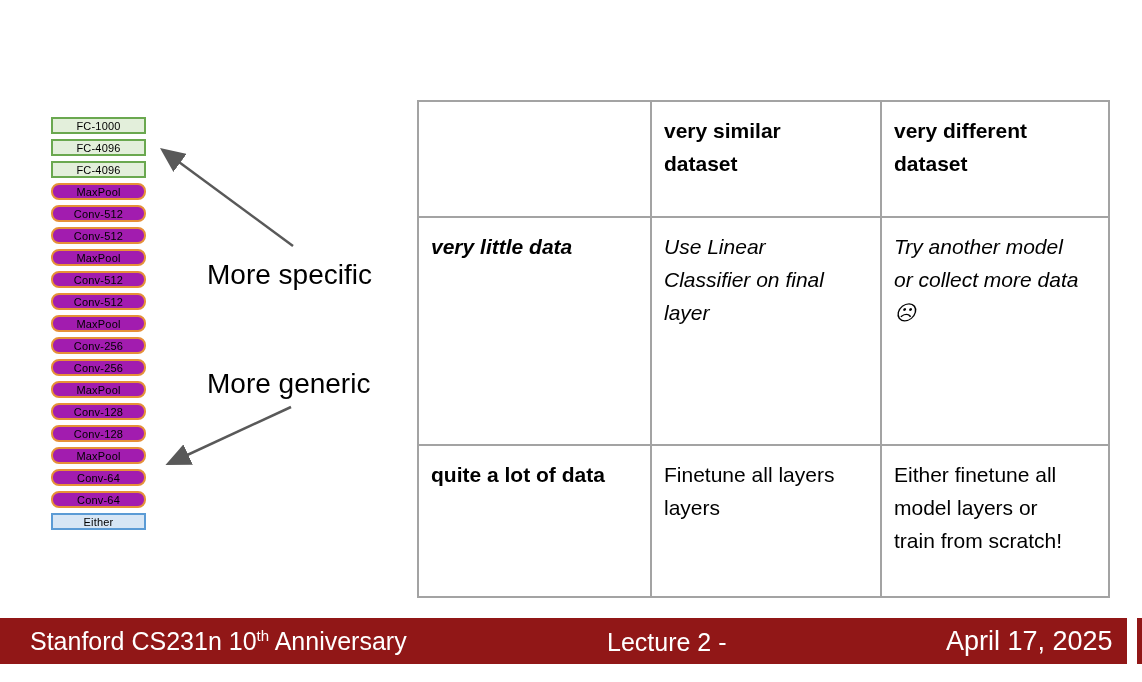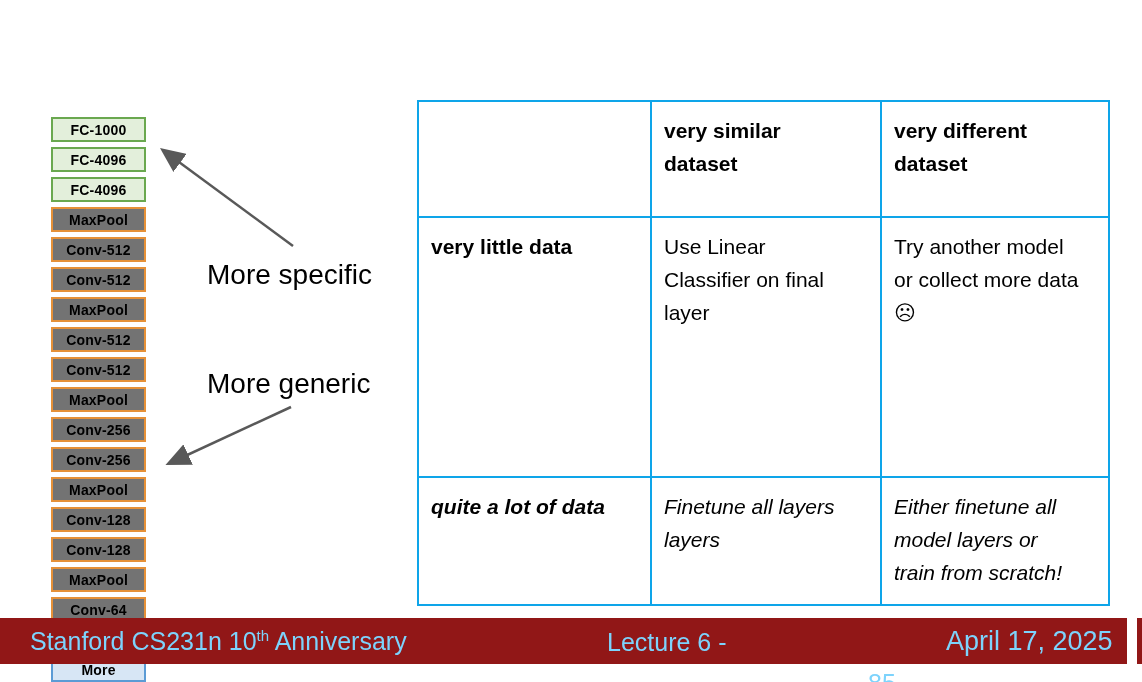--- a/index.html
+++ b/index.html
@@ -5,53 +5,53 @@
   html,body { margin:0; padding:0; }
   body {
     width:1142px; height:682px; position:relative; overflow:hidden;
     background:#ffffff; font-family:"Liberation Sans", sans-serif; color:#000;
   }
 
   
   .layer-stack { position:absolute; left:51px; top:117px; width:95px; }
   .layer-group { margin-bottom:4px; }
   .layer-box {
-    box-sizing:border-box; width:95px; height:25px; margin-bottom:5px;
+    box-sizing:border-box; width:95px; height:17px; margin-bottom:5px;
     border:2px solid; display:flex; align-items:center; justify-content:center;
-    font-size:14px; font-weight:bold; letter-spacing:0.2px;
+    font-size:11px; font-weight:normal; letter-spacing:0.2px;
   }
   .layer-box.fc    { background:#e3efdb; border-color:#6aa84f; }
-  .layer-box.conv  { background:#737373; border-color:#e69138; }
+  .layer-box.conv  { background:#a21caf; border-color:#e69138;border-radius:8px; }
   .layer-box.image { background:#d7e6f5; border-color:#5b9bd5; }
 
   
   .annotation { position:absolute; font-size:28px; white-space:nowrap; }
   .more-specific { left:207px; top:259px; }
   .more-generic  { left:207px; top:368px; }
   .arrow-layer { position:absolute; left:0; top:0; pointer-events:none; }
 
   
   .xfer-table {
     position:absolute; left:417px; top:100px;
     border-collapse:collapse; table-layout:fixed;
   }
   .xfer-table th, .xfer-table td {
-    border:2px solid #0ea5e9; vertical-align:top; text-align:left;
+    border:2px solid #a3a3a3; vertical-align:top; text-align:left;
     padding:12px 24px 0 12px; font-size:21px; line-height:33px;
     font-weight:normal; overflow:hidden;
   }
   .xfer-table th { font-weight:bold; }
   .row-head   { height:116px; }
-  .row-little { height:260px; }
-  .row-lot    { height:128px;font-style:italic; }
+  .row-little { height:228px;font-style:italic; }
+  .row-lot    { height:152px; }
 
   
   .footer-bar {
     position:absolute; left:0; top:618px; width:1127px; height:46px;
-    background:#911717; color:#7dd3fc;
+    background:#911717; color:#ffffff;
   }
   .footer-course  { position:absolute; left:30px;  top:9px;  font-size:25px; white-space:nowrap; }
   .footer-course sup { font-size:15px; }
   .footer-lecture { position:absolute; left:607px; top:10px; font-size:25px; white-space:nowrap; }
   .footer-page    { position:absolute; left:868px; top:13px; font-size:25px;margin-top:38px; }
   .footer-date    { position:absolute; left:946px; top:8px;  font-size:27px; white-space:nowrap; }
   .footer-sliver  {
     position:absolute; left:1137px; top:618px; width:5px; height:46px;
     background:#911717;
   }
@@ -84,21 +84,21 @@
       <div class="layer-box conv">MaxPool</div>
       <div class="layer-box conv">Conv-128</div>
       <div class="layer-box conv">Conv-128</div>
     </div>
     <div class="layer-group">
       <div class="layer-box conv">MaxPool</div>
       <div class="layer-box conv">Conv-64</div>
       <div class="layer-box conv">Conv-64</div>
     </div>
     <div class="layer-group">
-      <div class="layer-box image">More</div>
+      <div class="layer-box image">Either</div>
     </div>
   </div>
 
 <svg class="arrow-layer" width="1142" height="682" viewBox="0 0 1142 682">
   <defs>
     <marker id="ah" markerWidth="11" markerHeight="9" refX="8" refY="4.5" orient="auto">
       <path d="M0,0 L10,4.5 L0,9 z" fill="#595959"></path>
     </marker>
   </defs>
   <line x1="293" y1="246" x2="164" y2="151" stroke="#595959" stroke-width="2.5" marker-end="url(#ah)"></line>
@@ -128,17 +128,17 @@
   <tr class="row-lot">
     <th>quite a lot of data</th>
     <td>Finetune all layers layers</td>
     <td>Either finetune all model layers or train from scratch!</td>
   </tr>
 </tbody>
   </table>
 
 <div class="footer-bar">
   <span class="footer-course"><span>Stanford CS231n 10</span><sup>th</sup><span> Anniversary</span></span>
-  <span class="footer-lecture">Lecture 6 -</span>
+  <span class="footer-lecture">Lecture 2 -</span>
   <span class="footer-page">85</span>
   <span class="footer-date">April 17, 2025</span>
 </div>
 <div class="footer-sliver"></div>
 
 </body></html>

